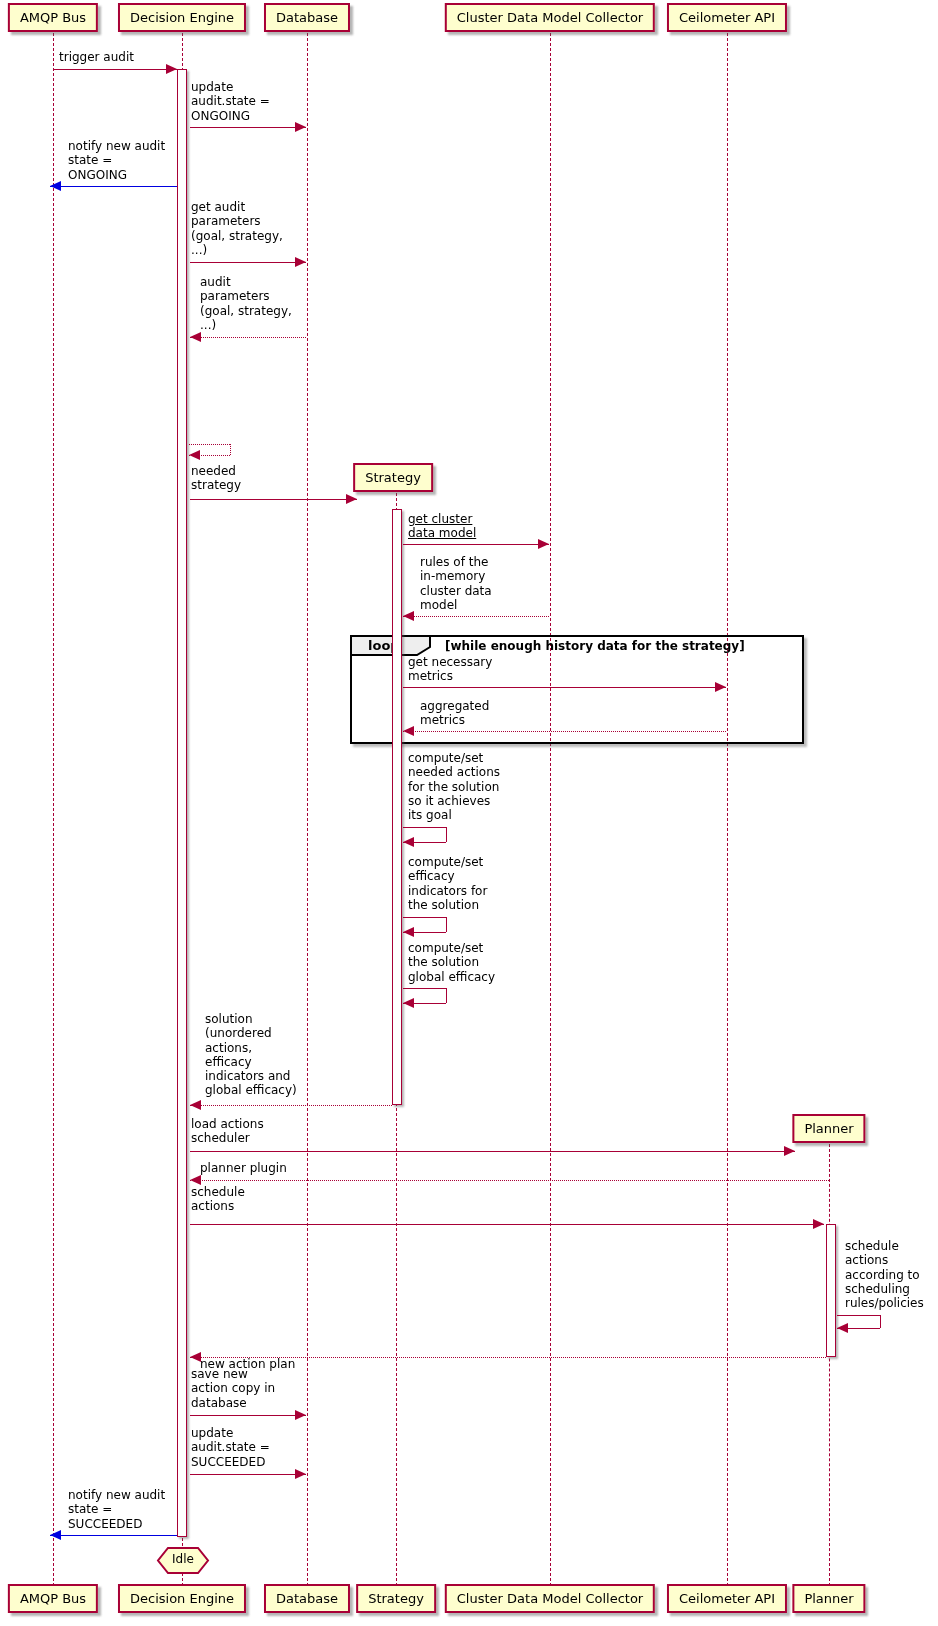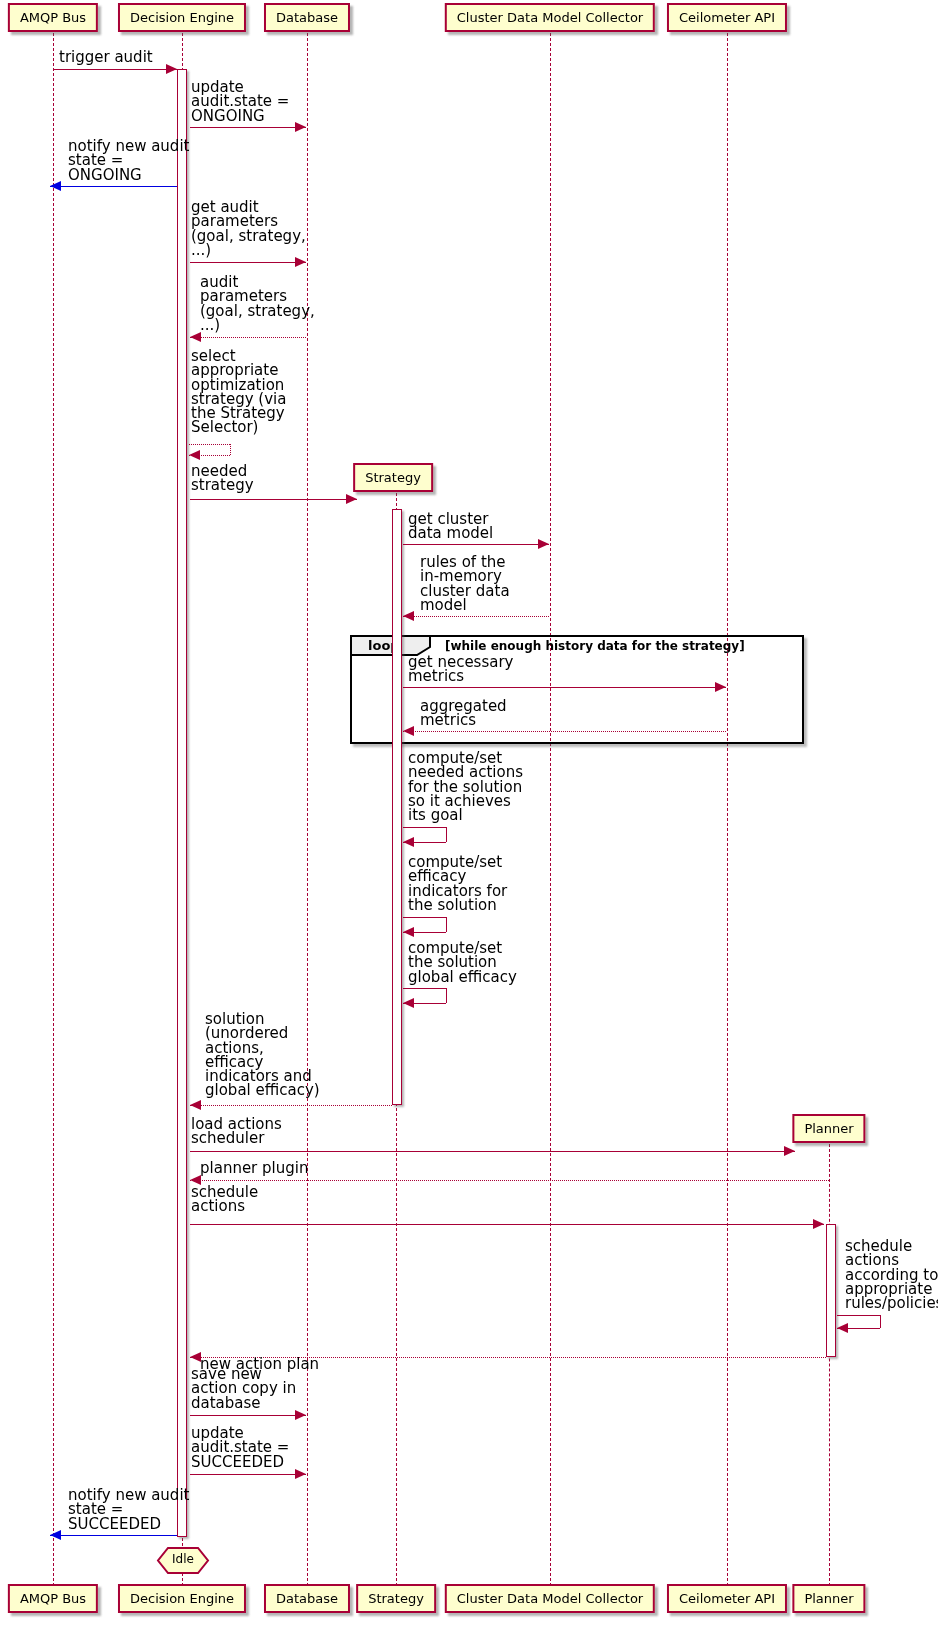--- a/index.html
+++ b/index.html
@@ -15,21 +15,21 @@
   }
   .activation{
     position:absolute;width:8px;background:#ffffff;border:1px solid #A80036;z-index:3;
     box-shadow:2px 2px 2px rgba(90,90,90,.45);
   }
   .mline{position:absolute;height:0;border-top:1px solid #A80036;z-index:4;}
   .mline.dotted{border-top-style:dotted;}
   .vline{position:absolute;width:0;border-left:1px solid #A80036;z-index:4;}
   .vline.dotted{border-left-style:dotted;}
   .ah{position:absolute;width:0;height:0;border-top:5px solid transparent;border-bottom:5px solid transparent;z-index:5;}
-  .mlabel{position:absolute;font-size:15px;line-height:14.3px;white-space:nowrap;z-index:5;}
+  .mlabel{position:absolute;font-size:12px;line-height:14.3px;white-space:nowrap;z-index:5;}
   .loop-frame{position:absolute;border:2px solid #000;z-index:2;box-shadow:3px 3px 2px rgba(90,90,90,.4);}
   .loop-tab{position:absolute;left:-2px;top:-2px;}
   .loop-label{position:absolute;left:16px;top:1px;font-size:13px;font-weight:bold;z-index:3;}
   .loop-cond{position:absolute;left:93px;top:2px;font-size:12px;font-weight:bold;white-space:nowrap;z-index:3;}
   .endstate{position:absolute;z-index:6;}
   .endstate span{position:absolute;left:0;top:5px;width:100%;text-align:center;font-size:12px;}
 </style>
 </head>
 <body>
 
@@ -88,39 +88,31 @@
     <div class="mline" style="left: 190px; top: 262px; width: 116px; border-top-color: rgb(168, 0, 54);"></div>
     <div class="ah" style="top: 257px; left: 295px; border-left: 11px solid rgb(168, 0, 54);"></div>
     <div class="mlabel" style="left: 200px; top: 275px;">
       <div>audit</div>
       <div>parameters</div>
       <div>(goal, strategy,</div>
       <div>...)</div>
     </div>
     <div class="mline dotted" style="left: 190px; top: 337px; width: 116px; border-top-color: rgb(168, 0, 54);"></div>
     <div class="ah" style="top: 332px; left: 190px; border-right: 11px solid rgb(168, 0, 54);"></div>
-    <div class="mlabel" style="left: 191px; top: 349px;">
-      <div>select</div>
-      <div>appropriate</div>
-      <div>optimization</div>
-      <div>strategy (via</div>
-      <div>the Strategy</div>
-      <div>Selector)</div>
-    </div>
     <div class="mline dotted" style="left: 189px; top: 444px; width: 41px; border-top-color: rgb(168, 0, 54);"></div>
     <div class="vline dotted" style="left: 230px; top: 444px; height: 11px; border-left-color: rgb(168, 0, 54);"></div>
     <div class="mline dotted" style="left: 189px; top: 455px; width: 41px; border-top-color: rgb(168, 0, 54);"></div>
     <div class="ah" style="top: 450px; left: 189px; border-right: 11px solid rgb(168, 0, 54);"></div>
     <div class="mlabel" style="left: 191px; top: 464px;">
       <div>needed</div>
       <div>strategy</div>
     </div>
     <div class="mline" style="left: 190px; top: 499px; width: 167px; border-top-color: rgb(168, 0, 54);"></div>
     <div class="ah" style="top: 494px; left: 346px; border-left: 11px solid rgb(168, 0, 54);"></div>
-    <div class="mlabel" style="left: 408px; top: 512px;">
+    <div class="mlabel" style="left: 408px; top: 512px; text-decoration: underline;">
       <div>get cluster</div>
       <div>data model</div>
     </div>
     <div class="mline" style="left: 403px; top: 544px; width: 146px; border-top-color: rgb(168, 0, 54);"></div>
     <div class="ah" style="top: 539px; left: 538px; border-left: 11px solid rgb(168, 0, 54);"></div>
     <div class="mlabel" style="left: 420px; top: 555px;">
       <div>rules of the</div>
       <div>in-memory</div>
       <div>cluster data</div>
       <div>model</div>
@@ -193,21 +185,21 @@
     <div class="mlabel" style="left: 191px; top: 1185px;">
       <div>schedule</div>
       <div>actions</div>
     </div>
     <div class="mline" style="left: 190px; top: 1224px; width: 634px; border-top-color: rgb(168, 0, 54);"></div>
     <div class="ah" style="top: 1219px; left: 813px; border-left: 11px solid rgb(168, 0, 54);"></div>
     <div class="mlabel" style="left: 845px; top: 1239px;">
       <div>schedule</div>
       <div>actions</div>
       <div>according to</div>
-      <div>appropriate</div>
+      <div>scheduling</div>
       <div>rules/policies</div>
     </div>
     <div class="mline" style="left: 837px; top: 1315px; width: 43px; border-top-color: rgb(168, 0, 54);"></div>
     <div class="vline" style="left: 880px; top: 1315px; height: 13px; border-left-color: rgb(168, 0, 54);"></div>
     <div class="mline" style="left: 837px; top: 1328px; width: 43px; border-top-color: rgb(168, 0, 54);"></div>
     <div class="ah" style="top: 1323px; left: 837px; border-right: 11px solid rgb(168, 0, 54);"></div>
     <div class="mlabel" style="left: 200px; top: 1340px; margin-top: 17px;">
       <div>new action plan</div>
     </div>
     <div class="mline dotted" style="left: 190px; top: 1357px; width: 636px; border-top-color: rgb(168, 0, 54);"></div>

